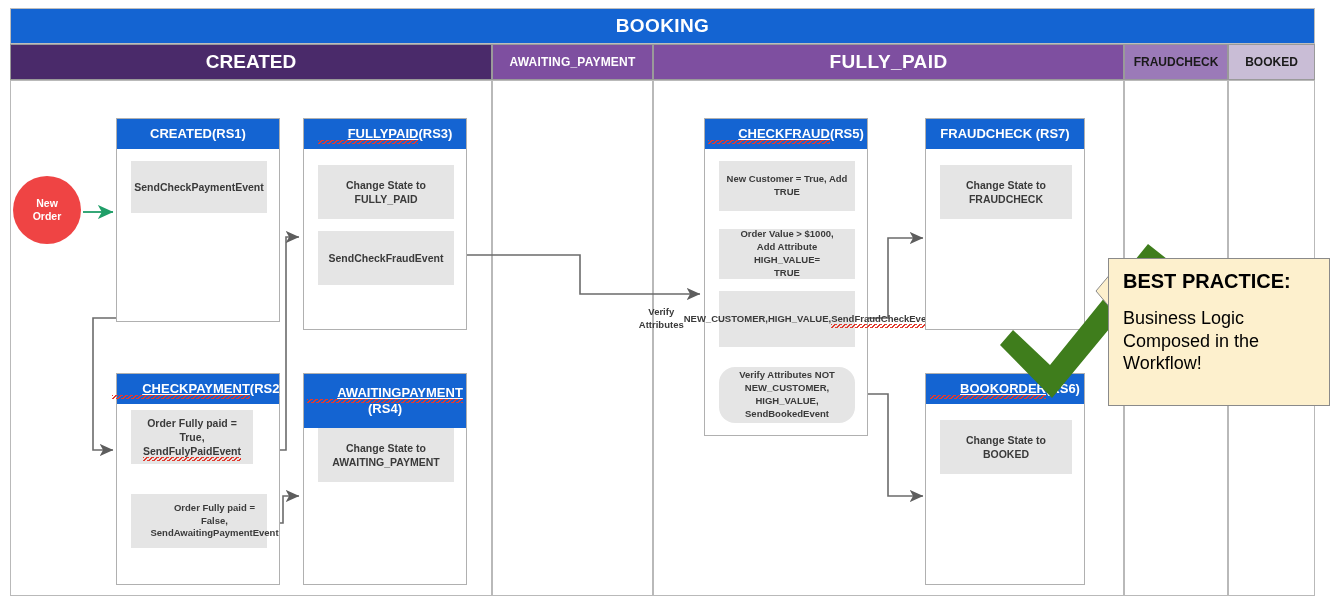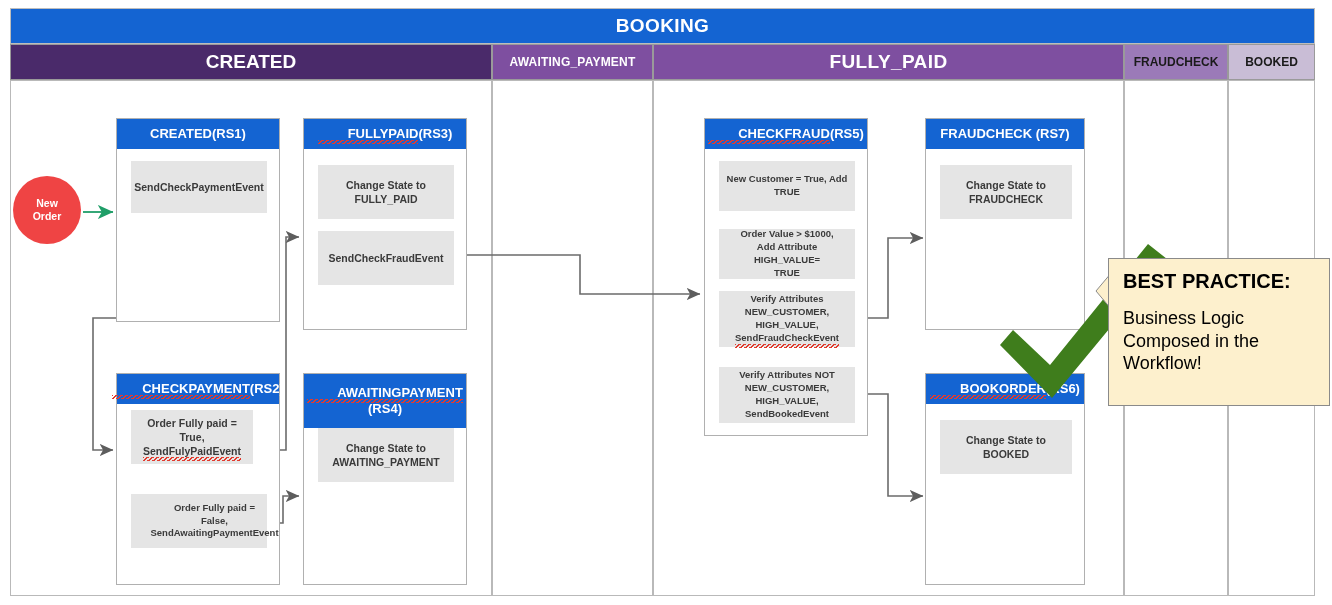--- a/index.html
+++ b/index.html
@@ -34,21 +34,21 @@
     box-sizing:border-box;border:1px solid #b9b9b9;pointer-events:none;
   }
 
   
   .state{position:absolute;box-sizing:border-box;border:1px solid #b0b0b0;background:#ffffff;}
   .state .hdr{
     height:30px;background:#1464d2;color:#ffffff;display:flex;align-items:center;justify-content:center;
     font-size:13px;font-weight:bold;text-align:center;line-height:1.05;box-sizing:border-box;padding:0 4px;
   }
   .state .hdr.two{height:54px;flex-direction:column;justify-content:center;}
-  .spell{position:relative;display:inline-block;text-decoration-color:#ffffff;padding-left:30px;}
+  .spell{position:relative;display:inline-block;text-decoration:underline;text-decoration-color:#ffffff;padding-left:30px;}
   .spell::after{
     content:"";position:absolute;left:0;right:0;bottom:-3px;height:4px;
     background-image:repeating-linear-gradient(135deg,#e23b2e 0px,#e23b2e 1.4px,transparent 1.4px,transparent 2.6px);
     background-size:5px 4px;
   }
   .spell-d{position:relative;display:inline-block;}
   .spell-d::after{
     content:"";position:absolute;left:0;right:0;bottom:-3px;height:4px;
     background-image:repeating-linear-gradient(135deg,#e23b2e 0px,#e23b2e 1.4px,transparent 1.4px,transparent 2.6px);
     background-size:5px 4px;
@@ -173,27 +173,27 @@
     </div>
     <div class="task sm" style="left:14px;top:42px;width:136px;height:50px;flex-direction:column;">
       <span>New Customer = True, Add</span>
       <span>TRUE</span>
     </div>
     <div class="task sm" style="left:14px;top:110px;width:136px;height:50px;flex-direction:column;">
       <span>Order Value &gt; $1000,</span>
       <span>Add Attribute HIGH_VALUE=</span>
       <span>TRUE</span>
     </div>
-    <div class="task sm" style="left:14px;top:172px;width:136px;height:56px;flex-direction:column;">
+    <div class="task sm" style="left:14px;top:172px;width:136px;height:56px;flex-direction:row;">
       <span>Verify Attributes</span>
       <span>NEW_CUSTOMER,</span>
       <span>HIGH_VALUE,</span>
       <span class="spell-d">SendFraudCheckEvent</span>
     </div>
-    <div class="task sm" style="left:14px;top:248px;width:136px;height:56px;flex-direction:column;">
+    <div class="task sm" style="left:14px;top:248px;width:136px;height:56px;flex-direction:column;border-radius:16px;">
       <span>Verify Attributes NOT</span>
       <span>NEW_CUSTOMER,</span>
       <span>HIGH_VALUE,</span>
       <span>SendBookedEvent</span>
     </div>
   </div>
 
   <div class="state" style="left:925px;top:118px;width:160px;height:212px;">
     <div class="hdr">
       <span>FRAUDCHECK (RS7)</span>

